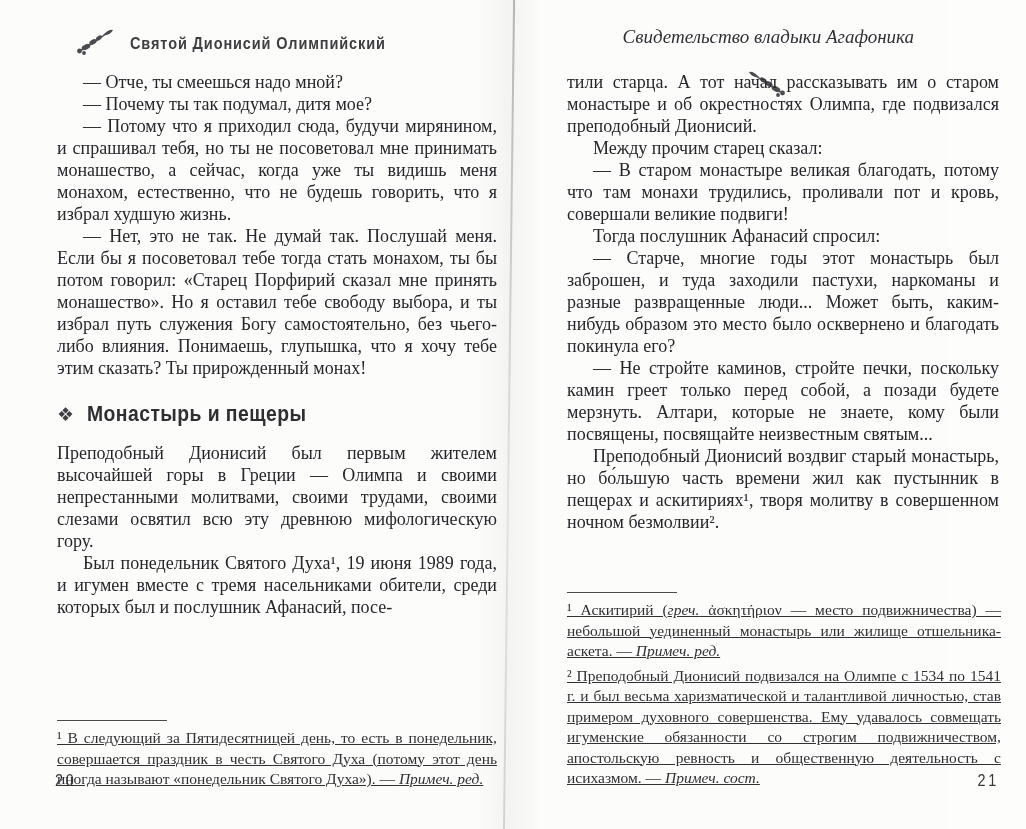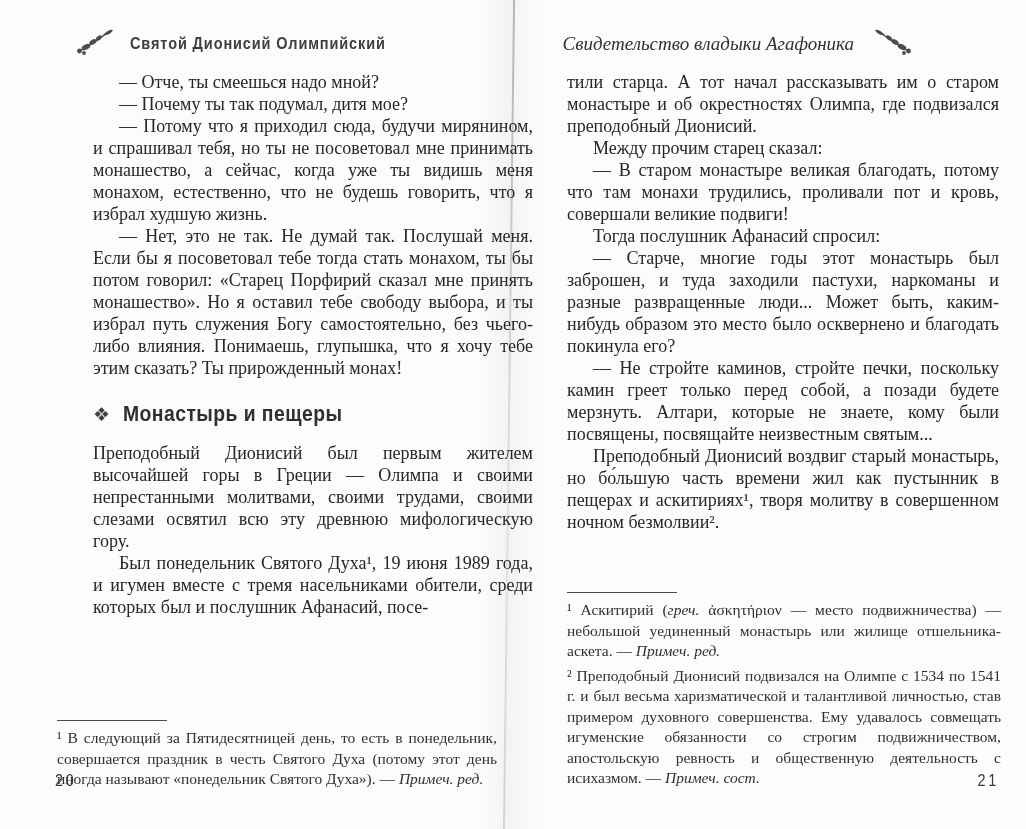--- a/index.html
+++ b/index.html
@@ -28,31 +28,31 @@
     position: absolute; left: 74px; top: 26px;
     display: flex; align-items: center; gap: 16px;
   }
   .rh-left .rh-title {
     font-family: "Liberation Sans", sans-serif;
     font-weight: 700; font-size: 16.5px; letter-spacing: 1px; color: #3d3d42;
     transform: scaleX(0.88); transform-origin: left center; white-space: nowrap;
   }
   .rh-right {
     position: absolute; right: 34px; top: 26px;
-    display: flex; align-items: center; gap: 20px;
+    display: flex; align-items: center; gap: 20px; flex-direction: column;
   }
   .rh-right .rh-title {
     font-style: italic; font-size: 19px; color: #303036; white-space: nowrap;
   }
   .sprig { display: inline-block; }
   .sprig.mirrored { transform: scaleX(-1); }
 
   
   .col { position: absolute; top: 71px; text-align: justify; }
-  .col-left  { left: 57px;  width: 440px; margin-left: 36px; }
+  .col-left  { left: 57px;  width: 440px; }
   .col-right { left: 567px; width: 432px; }
   .col p {
     margin: 0; font-size: 18px; line-height: 22px; color: #26262c;
   }
   .col p.ind { text-indent: 26px; }
 
   
   .section-head {
     margin: 22px 0 15px 0;
     display: flex; align-items: center; gap: 13px;
@@ -66,21 +66,21 @@
     font-weight: 700; font-size: 22px; color: #2e2e33; letter-spacing: .5px;
     transform: scaleX(0.88); transform-origin: left center; white-space: nowrap;
   }
 
   
   .fnblock { position: absolute; text-align: justify; }
   .fn-left  { left: 57px;  top: 720px; width: 440px; }
   .fn-right { left: 567px; top: 592px; width: 434px; }
   .fn-rule { width: 110px; border-top: 1.5px solid #4a4a4e; margin-bottom: 7px; }
   .fnblock p {
-    margin: 0 0 4px 0; font-size: 15.5px; line-height: 20.5px; color: #303035;
+    margin: 0 0 4px 0; font-size: 15.5px; line-height: 20.5px; color: #303035; text-decoration: underline;
   }
   .fnblock p i { font-style: italic; }
 
   
   .pageno {
     position: absolute; top: 772px;
     font-family: "Liberation Sans", sans-serif;
     font-size: 16px; letter-spacing: 3px; color: #38383c;
     transform: scaleX(0.9);
   }

